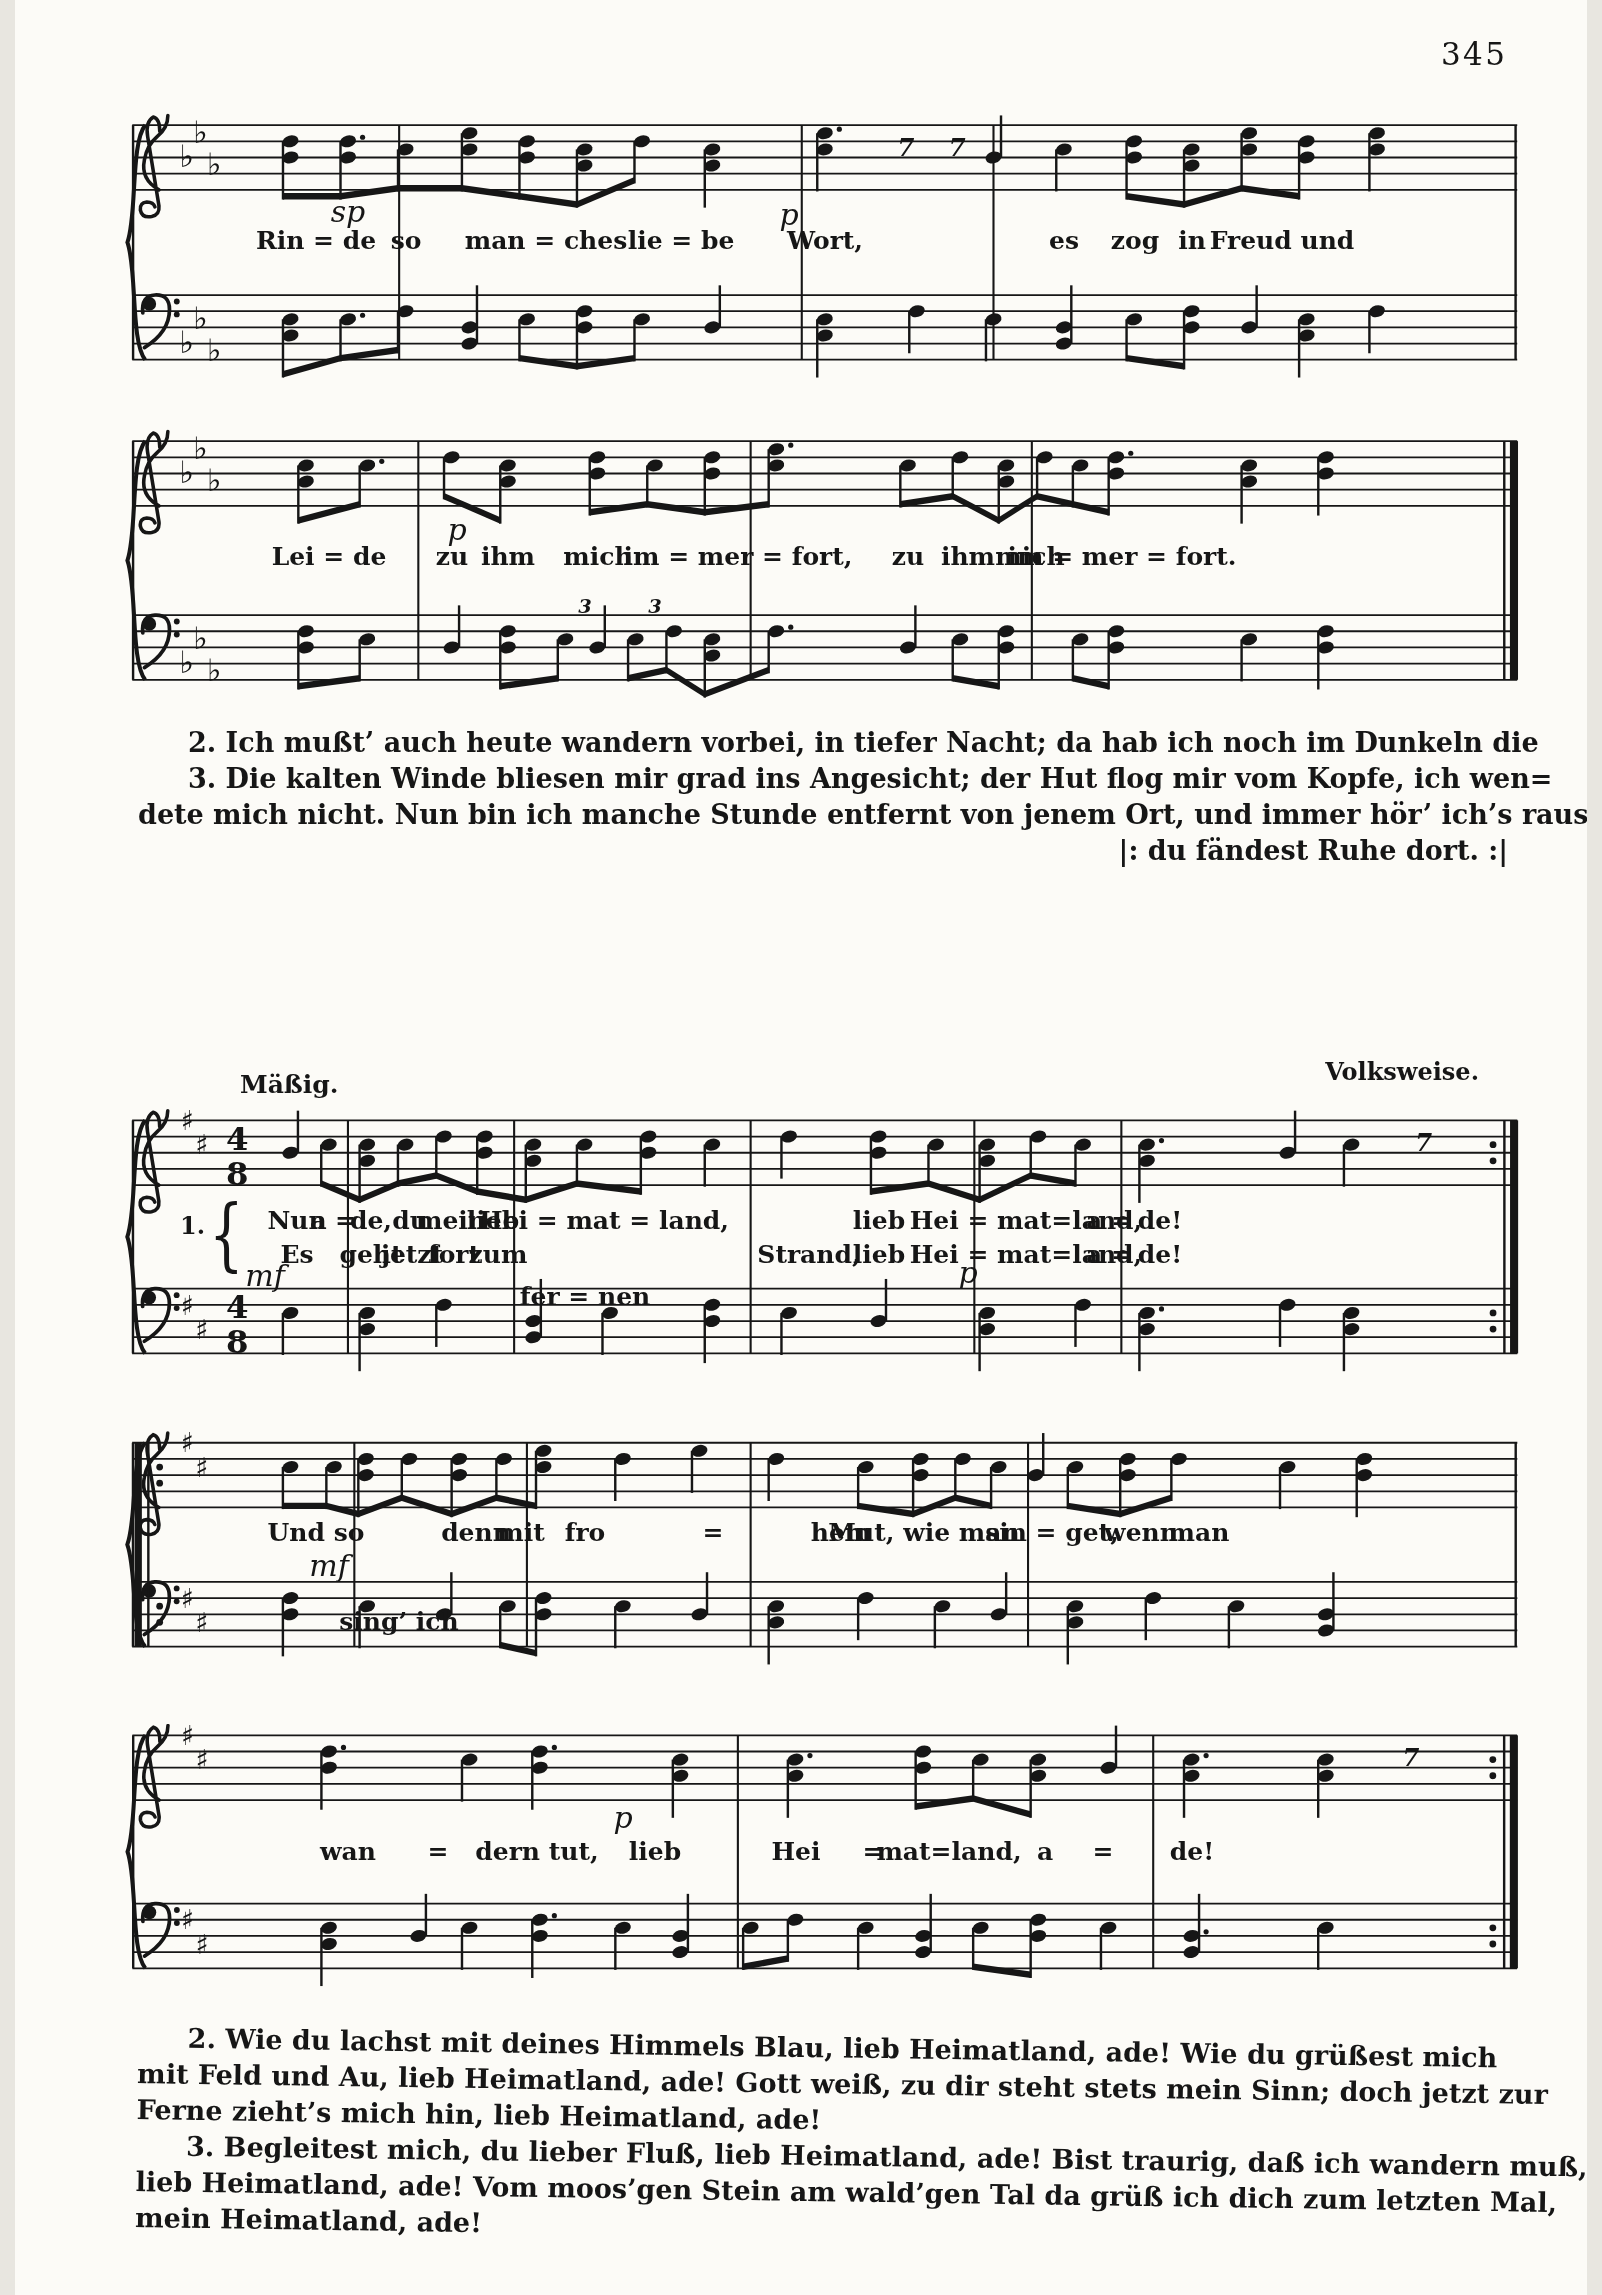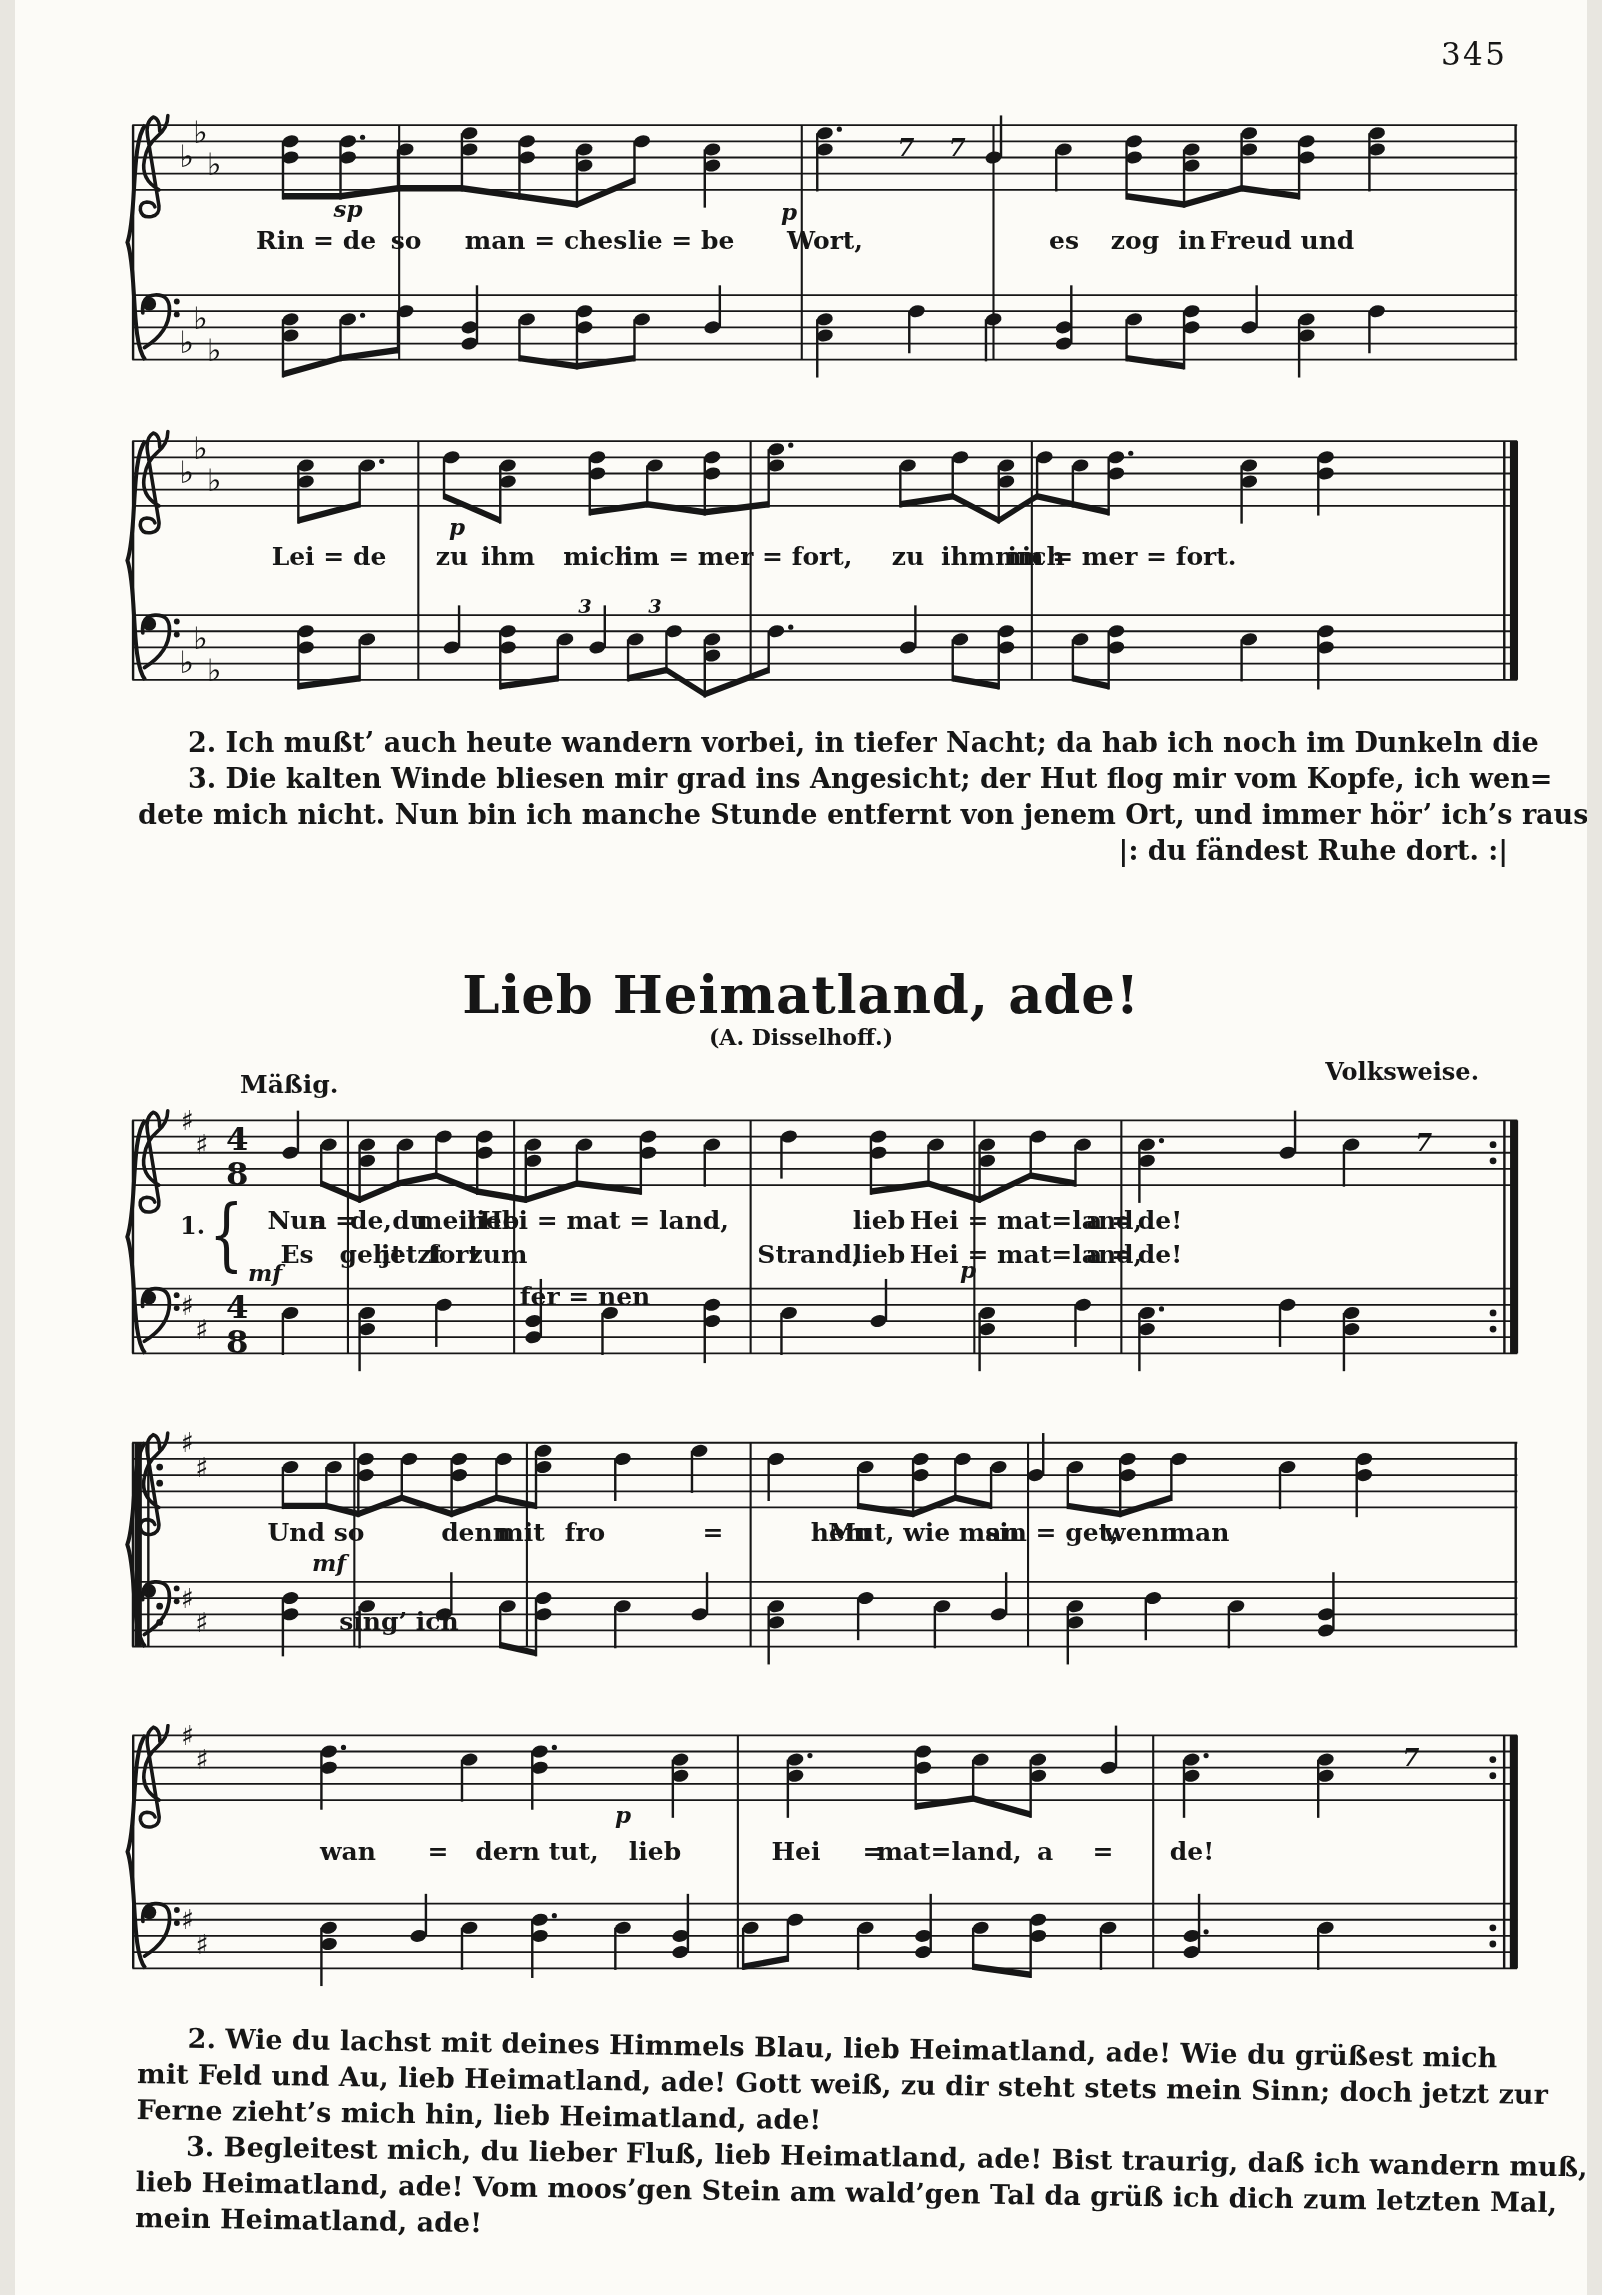--- a/index.html
+++ b/index.html
@@ -12,21 +12,21 @@
     position:absolute; left:1426px; top:36px;
     font-size:31px; letter-spacing:2.4px; font-weight:400;
   }
   .sys-svg{position:absolute;}
   .syl{
     position:absolute; transform:translateX(-50%);
     font-weight:700; font-size:25px; white-space:nowrap; line-height:1;
   }
   .dyn{
     position:absolute; transform:translateX(-50%);
-    font-style:italic; font-weight:700; font-size:23px; line-height:1;
+    font-style:italic; font-weight:400; font-size:30px; line-height:1;
   }
   .trip{
     position:absolute; transform:translateX(-50%);
     font-style:italic; font-weight:700; font-size:19.4px; line-height:1;
   }
   .verse-num{
     position:absolute; font-weight:700; font-size:24px; line-height:1;
   }
   .lyr-brace{
     position:absolute; font-size:78px; line-height:1; font-weight:400;
@@ -1029,24 +1029,20 @@
       </svg>
     </div>
 
   <div class="verses" id="verses-top" style="top:725px;text-align:right;">
       <div class="vline indent">2. Ich mußt’ auch heute wandern vorbei, in tiefer Nacht; da hab ich noch im Dunkeln die</div>
       <div class="vline indent">3. Die kalten Winde bliesen mir grad ins Angesicht; der Hut flog mir vom Kopfe, ich wen=</div>
       <div class="vline">dete mich nicht. Nun bin ich manche Stunde entfernt von jenem Ort, und immer hör’ ich’s rauschen:</div>
       <div class="vline">|: du fändest Ruhe dort. :|</div>
     </div>
 
-  <div class="title-block" style="top:968px;">
-    <h1 class="song-title">Lieb Heimatland, ade!</h1>
-    <p class="song-author">(A. Disselhoff.)</p>
-  </div>
   <div class="song-source">Volksweise.</div>
   <div class="song-tempo">Mäßig.</div>
 
   <div class="verses skewed" id="verses-bottom" style="top:2020px;">
       <div class="vline indent">2. Wie du lachst mit deines Himmels Blau, lieb Heimatland, ade! Wie du grüßest mich</div>
       <div class="vline">mit Feld und Au, lieb Heimatland, ade! Gott weiß, zu dir steht stets mein Sinn; doch jetzt zur</div>
       <div class="vline">Ferne zieht’s mich hin, lieb Heimatland, ade!</div>
       <div class="vline indent">3. Begleitest mich, du lieber Fluß, lieb Heimatland, ade! Bist traurig, daß ich wandern muß,</div>
       <div class="vline">lieb Heimatland, ade! Vom moos’gen Stein am wald’gen Tal da grüß ich dich zum letzten Mal,</div>
       <div class="vline">mein Heimatland, ade!</div>

